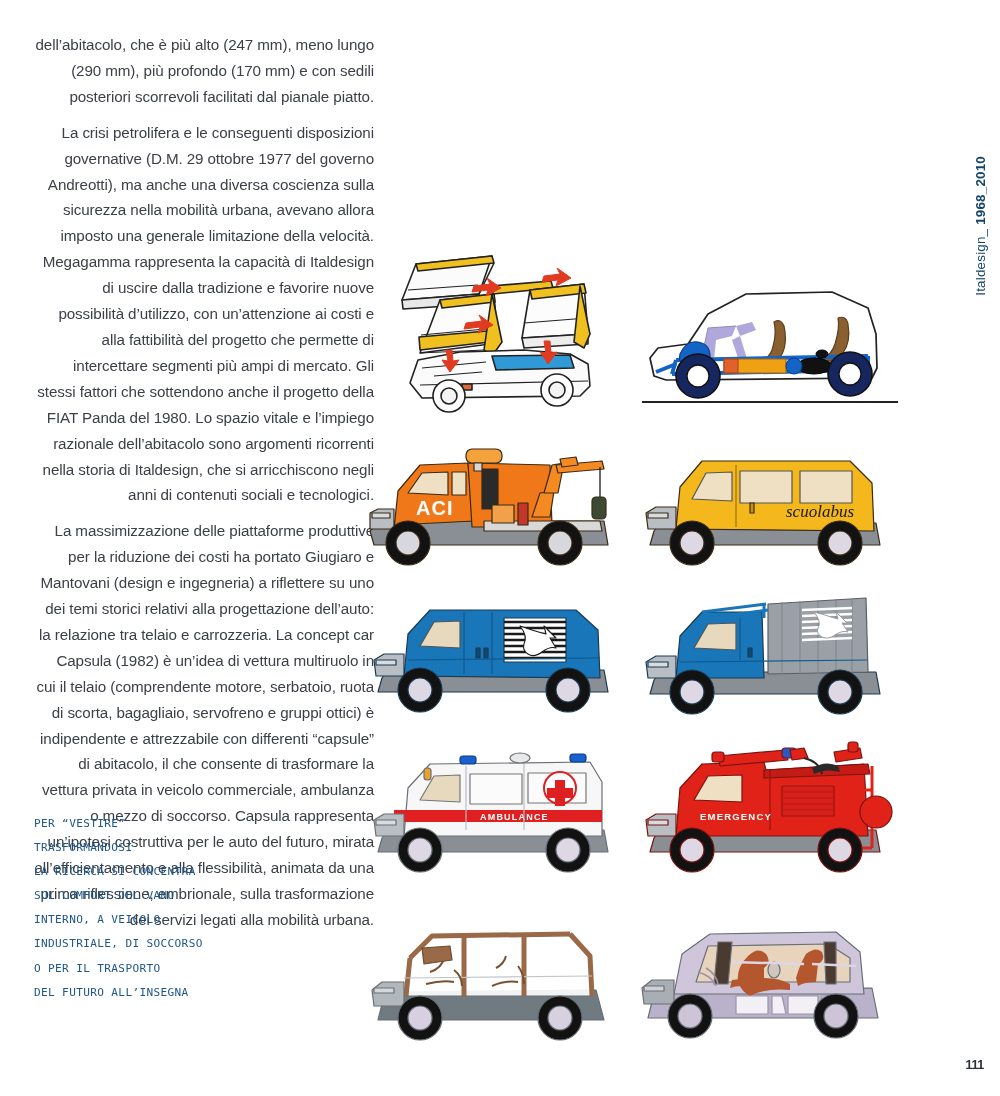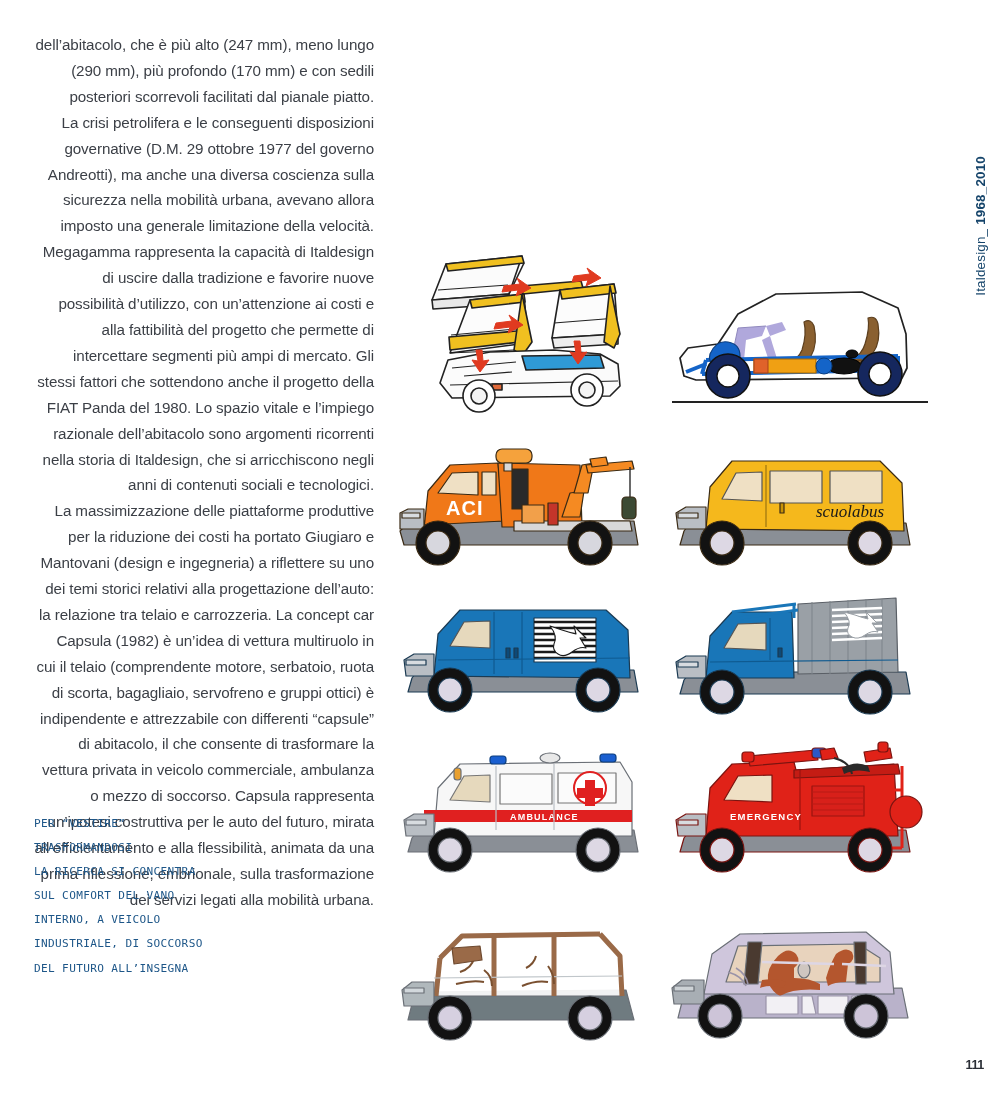--- a/index.html
+++ b/index.html
@@ -19,21 +19,21 @@
     width:340px;
   }
   .body-p{
     margin:0 0 0 0;
     color:#3b3f46;
     font-size:15.2px;
     line-height:25.9px;
     letter-spacing:-0.1px;
     text-align:right;
   }
-  .body-p + .body-p{margin-top:0;}
+  .body-p + .body-p{margin-top:10px;}
 
   
   .caption{
     position:absolute;
     left:34px; top:812px;
     width:250px;
     color:#1d5688;
     font-family:"DejaVu Sans Mono", monospace;
     font-size:11.1px;
     line-height:24.1px;
@@ -62,21 +62,21 @@
     color:#2b2f36;
     font-size:12.5px;
     font-weight:bold;
     letter-spacing:-0.3px;
     margin-left:34px;
   }
 
   
   .figs{
     position:absolute;
-    left:394px; top:238px;
+    left:364px; top:238px;
     width:570px; height:830px;
   }
   .fig{position:absolute;}
   .fig svg{display:block;}
 </style>
 </head>
 <body>
 
 <div class="page">
 
@@ -86,20 +86,21 @@
     <p class="body-p">La massimizzazione delle piattaforme produttive per la riduzione dei costi ha portato Giugiaro e Mantovani (design e ingegneria) a riflettere su uno dei temi storici relativi alla progettazione dell’auto: la relazione tra telaio e carrozzeria. La concept car Capsula (1982) è un’idea di vettura multiruolo in cui il telaio (comprendente motore, serbatoio, ruota di scorta, bagagliaio, servofreno e gruppi ottici) è indipendente e attrezzabile con differenti “capsule” di abitacolo, il che consente di trasformare la vettura privata in veicolo commerciale, ambulanza o mezzo di soccorso. Capsula rappresenta un’ipotesi costruttiva per le auto del futuro, mirata all’efficientamento e alla flessibilità, animata da una prima riflessione, embrionale, sulla trasformazione dei servizi legati alla mobilità urbana.</p>
   </div>
 
   <div class="caption">
     <div>PER “VESTIRE”</div>
     <div>TRASFORMANDOSI</div>
     <div>LA RICERCA SI CONCENTRA</div>
     <div>SUL COMFORT DEL VANO</div>
     <div>INTERNO, A VEICOLO</div>
     <div>INDUSTRIALE, DI SOCCORSO</div>
+    <div>O PER IL TRASPORTO</div>
     <div>DEL FUTURO ALL’INSEGNA</div>
 
   </div>
 
   <div class="vhead"><span class="thin">Italdesign_ </span><b>1968_2010</b></div>
 
   <div class="folio">111</div>
 
   <div class="figs">
 

